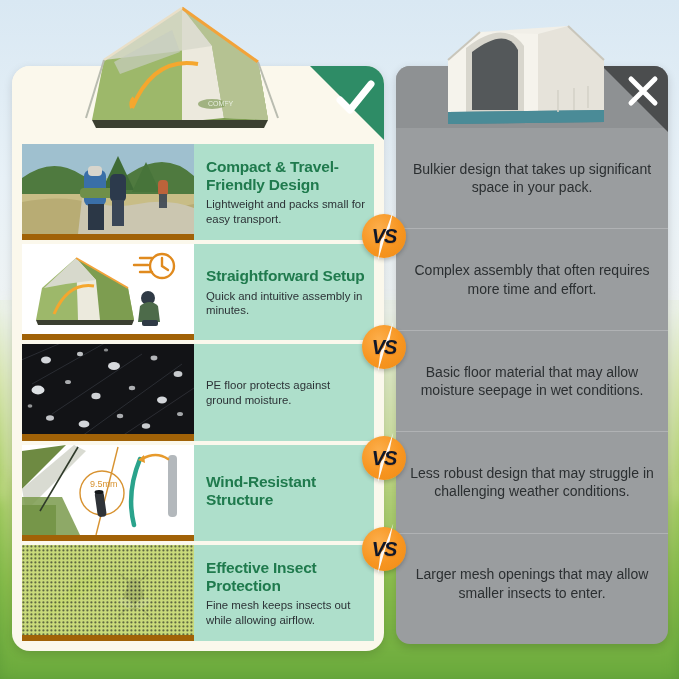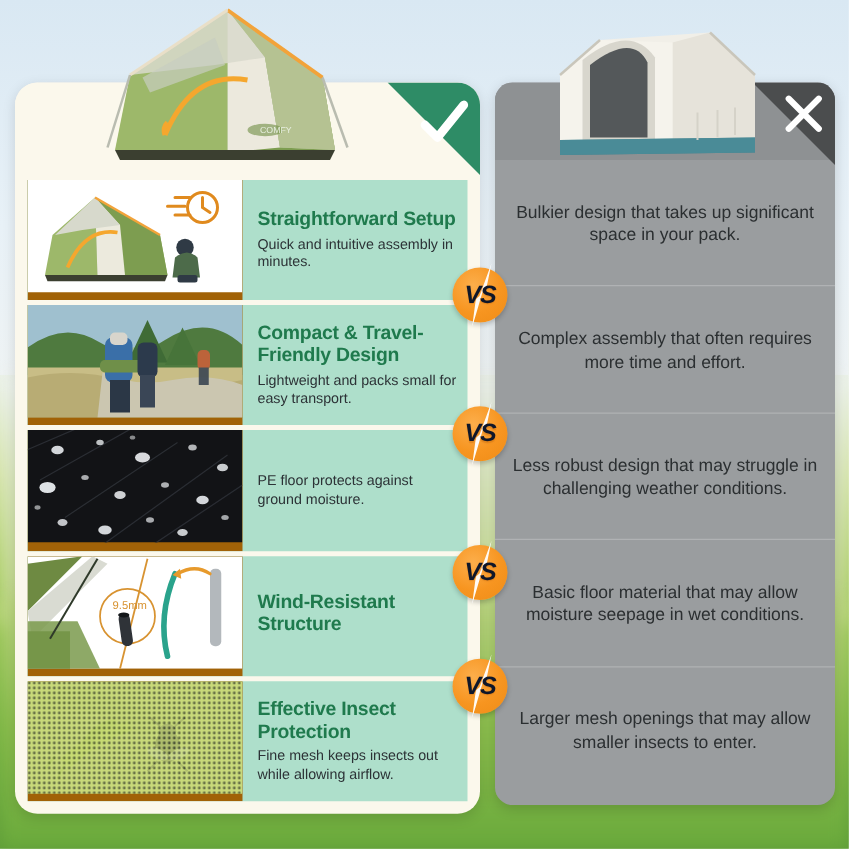--- a/index.html
+++ b/index.html
@@ -208,20 +208,53 @@
       <svg width="40" height="38" viewBox="0 0 40 38">
         <path d="M5 20 L15 30 L36 4" stroke="#ffffff" stroke-width="7" fill="none" stroke-linecap="round" stroke-linejoin="round"></path>
       </svg>
     </div>
 
     <div class="rows-good">
 
       <div class="row-good">
         <div class="row-img">
           <svg class="fill" viewBox="0 0 172 90" preserveAspectRatio="none">
+            <rect width="172" height="90" fill="#9fb98c"></rect>
+            <rect width="172" height="34" fill="#9fc0cf"></rect>
+            <path d="M0 34 q30 -22 58 -4 q26 16 52 -2 q34 -22 62 4 L172 56 L0 56 Z" fill="#4f7a3f"></path>
+            <path d="M96 12 l16 34 l-32 0 Z" fill="#3f6b36"></path>
+            <path d="M124 18 l14 30 l-28 0 Z" fill="#47743a"></path>
+            <rect y="50" width="172" height="40" fill="#c8bd86"></rect>
+            <path d="M0 58 q40 -8 74 2 q40 12 98 0 L172 90 L0 90 Z" fill="#b8ac74"></path>
+            <path d="M60 54 q26 12 56 6 q30 -6 56 4 L172 90 L56 90 Z" fill="#cbc6b0"></path>
+            <g>
+              <rect x="62" y="26" width="22" height="36" rx="6" fill="#3a6fa8"></rect>
+              <rect x="66" y="22" width="14" height="10" rx="4" fill="#d8d5cc"></rect>
+              <rect x="58" y="44" width="34" height="10" rx="4" fill="#6f8f49"></rect>
+              <rect x="66" y="60" width="16" height="26" fill="#2b3746"></rect>
+            </g>
+            <g>
+              <rect x="88" y="30" width="16" height="28" rx="5" fill="#2c3a4c"></rect>
+              <rect x="90" y="56" width="12" height="26" fill="#3a4656"></rect>
+            </g>
+            <g opacity=".9">
+              <rect x="136" y="36" width="10" height="16" rx="4" fill="#c8613a"></rect>
+              <rect x="137" y="50" width="8" height="14" fill="#3c4652"></rect>
+            </g>
+          </svg>
+        </div>
+        <div class="row-txt">
+          <div class="row-title">Compact &amp; Travel-Friendly Design</div>
+          <div class="row-sub">Lightweight and packs small for easy transport.</div>
+        </div>
+      </div>
+
+      <div class="row-good">
+        <div class="row-img">
+          <svg class="fill" viewBox="0 0 172 90" preserveAspectRatio="none">
             <rect width="172" height="90" fill="#ffffff"></rect>
             <path d="M54 14 L106 44 L112 76 L14 76 L20 44 Z" fill="#9db86a"></path>
             <path d="M54 14 L106 44 L112 76 L56 78 Z" fill="#7d9d50"></path>
             <path d="M54 14 L74 36 L78 76 L56 78 Z" fill="#eceadd"></path>
             <path d="M22 44 L54 14 L74 36 L44 40 Z" fill="#d7d9cc"></path>
             <path d="M54 14 L106 44" stroke="#f2a33a" stroke-width="2" fill="none"></path>
             <path d="M32 70 q14 -32 40 -28" stroke="#f5a72e" stroke-width="3" fill="none"></path>
             <path d="M14 76 L112 76 L110 81 L16 81 Z" fill="#3b3f30"></path>
             <g stroke="#e08a1e" stroke-width="2.4" fill="none" stroke-linecap="round">
               <circle cx="140" cy="22" r="12"></circle>
@@ -231,53 +264,20 @@
             <g>
               <circle cx="126" cy="54" r="7" fill="#2f3a45"></circle>
               <path d="M118 62 q10 -8 18 0 l2 16 l-22 0 Z" fill="#4d6b4a"></path>
               <rect x="120" y="76" width="16" height="6" rx="2" fill="#2f3a45"></rect>
             </g>
           </svg>
         </div>
         <div class="row-txt">
           <div class="row-title">Straightforward Setup</div>
           <div class="row-sub">Quick and intuitive assembly in minutes.</div>
-        </div>
-      </div>
-
-      <div class="row-good">
-        <div class="row-img">
-          <svg class="fill" viewBox="0 0 172 90" preserveAspectRatio="none">
-            <rect width="172" height="90" fill="#9fb98c"></rect>
-            <rect width="172" height="34" fill="#9fc0cf"></rect>
-            <path d="M0 34 q30 -22 58 -4 q26 16 52 -2 q34 -22 62 4 L172 56 L0 56 Z" fill="#4f7a3f"></path>
-            <path d="M96 12 l16 34 l-32 0 Z" fill="#3f6b36"></path>
-            <path d="M124 18 l14 30 l-28 0 Z" fill="#47743a"></path>
-            <rect y="50" width="172" height="40" fill="#c8bd86"></rect>
-            <path d="M0 58 q40 -8 74 2 q40 12 98 0 L172 90 L0 90 Z" fill="#b8ac74"></path>
-            <path d="M60 54 q26 12 56 6 q30 -6 56 4 L172 90 L56 90 Z" fill="#cbc6b0"></path>
-            <g>
-              <rect x="62" y="26" width="22" height="36" rx="6" fill="#3a6fa8"></rect>
-              <rect x="66" y="22" width="14" height="10" rx="4" fill="#d8d5cc"></rect>
-              <rect x="58" y="44" width="34" height="10" rx="4" fill="#6f8f49"></rect>
-              <rect x="66" y="60" width="16" height="26" fill="#2b3746"></rect>
-            </g>
-            <g>
-              <rect x="88" y="30" width="16" height="28" rx="5" fill="#2c3a4c"></rect>
-              <rect x="90" y="56" width="12" height="26" fill="#3a4656"></rect>
-            </g>
-            <g opacity=".9">
-              <rect x="136" y="36" width="10" height="16" rx="4" fill="#c8613a"></rect>
-              <rect x="137" y="50" width="8" height="14" fill="#3c4652"></rect>
-            </g>
-          </svg>
-        </div>
-        <div class="row-txt">
-          <div class="row-title">Compact &amp; Travel-Friendly Design</div>
-          <div class="row-sub">Lightweight and packs small for easy transport.</div>
         </div>
       </div>
 
       <div class="row-good">
         <div class="row-img">
           <svg class="fill" viewBox="0 0 172 90" preserveAspectRatio="none">
             <rect width="172" height="90" fill="#121316"></rect>
             <g stroke="#2a2d33" stroke-width="1">
               <path d="M-10 20 L60 -10 M10 40 L90 -5 M30 70 L120 10 M60 92 L160 20 M100 92 L172 44"></path>
             </g>
@@ -381,24 +381,24 @@
     </div>
 
     <div class="rows-bad">
       <div class="row-bad">
         <div class="row-bad-txt">Bulkier design that takes up significant space in your pack.</div>
       </div>
       <div class="row-bad">
         <div class="row-bad-txt">Complex assembly that often requires more time and effort.</div>
       </div>
       <div class="row-bad">
+        <div class="row-bad-txt">Basic floor material that may allow moisture seepage in wet conditions.</div>
+      </div>
+      <div class="row-bad">
         <div class="row-bad-txt">Less robust design that may struggle in challenging weather conditions.</div>
-      </div>
-      <div class="row-bad">
-        <div class="row-bad-txt">Basic floor material that may allow moisture seepage in wet conditions.</div>
       </div>
       <div class="row-bad">
         <div class="row-bad-txt">Larger mesh openings that may allow smaller insects to enter.</div>
       </div>
     </div>
   </div>
 
   <div class="vs" style="left:362px; top:214px;">
     <div class="vs-circle"></div>
     <div class="vs-bolt"></div>

